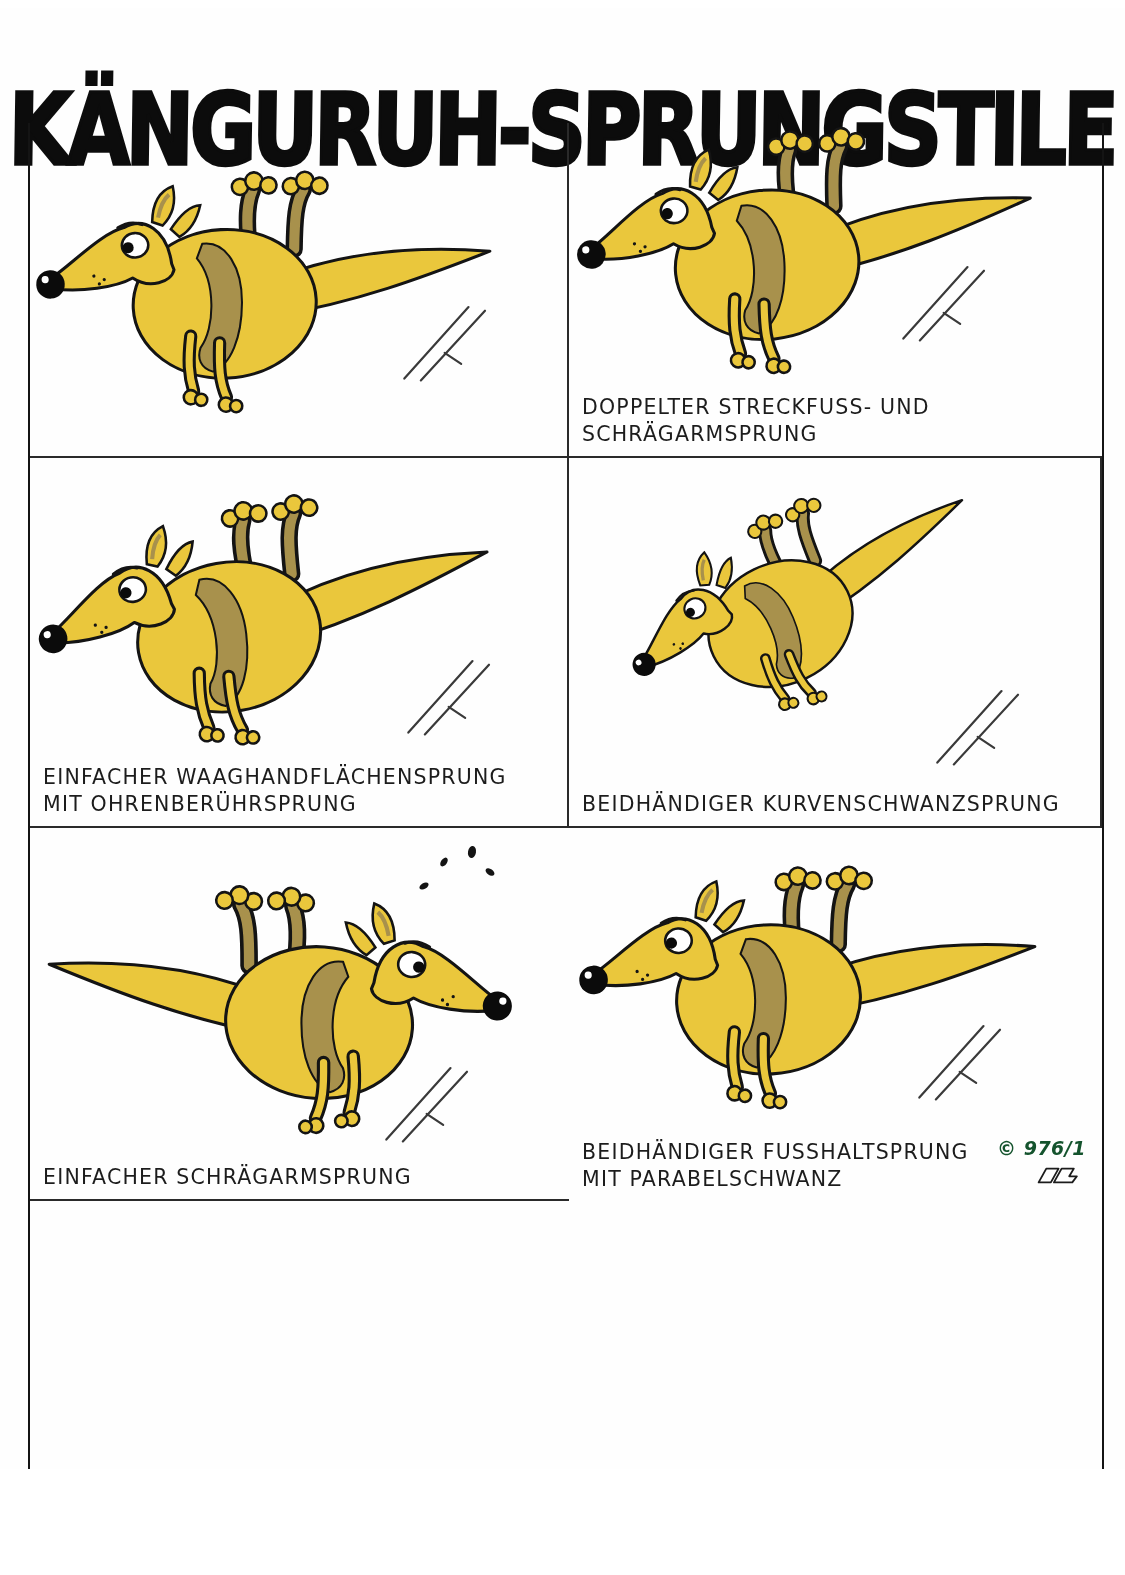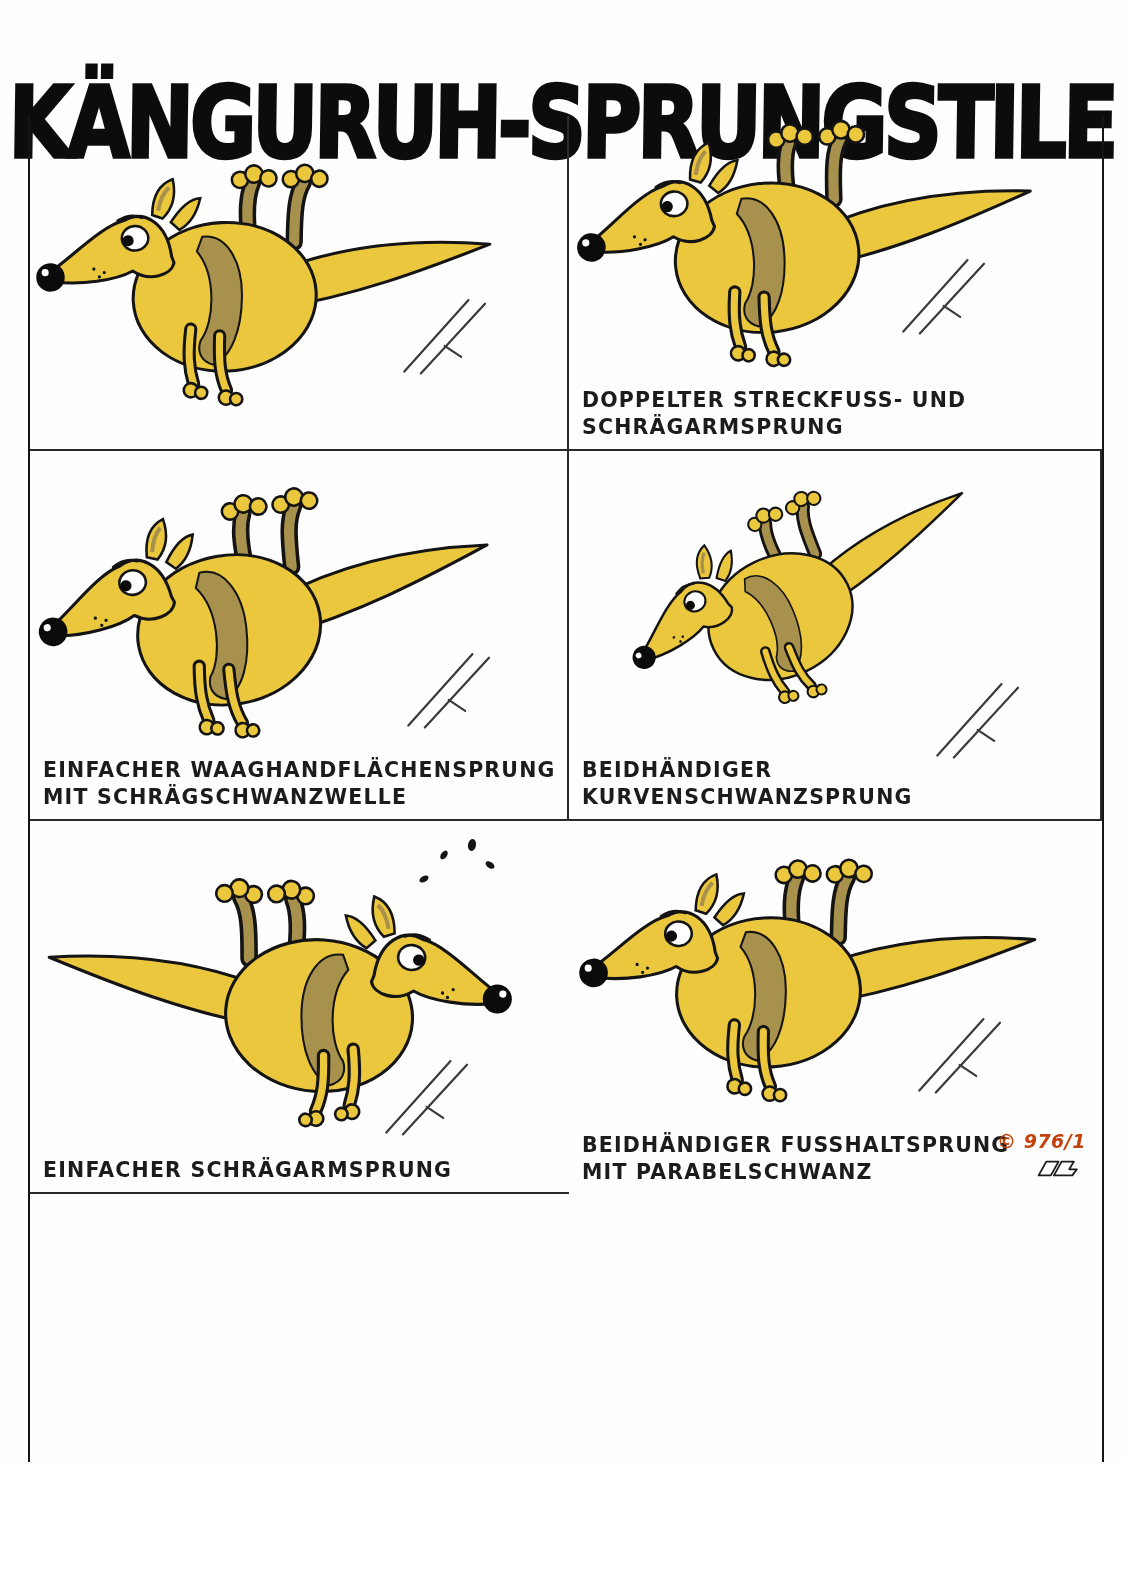--- a/index.html
+++ b/index.html
@@ -1,37 +1,37 @@
 <!DOCTYPE html>
 <html lang="de"><head>
 <meta charset="utf-8">
 <style>
   html,body{margin:0;padding:0;background:#ffffff;}
-  .page{position:relative;width:1125px;height:1461px;margin:1px auto;background:#fefefe;
+  .page{position:relative;width:1125px;height:1461px;margin:8px auto;background:#fefefe;
         font-family:"DejaVu Sans",sans-serif;overflow:hidden;}
 
   
   .title{position:absolute;top:2px;left:0;width:100%;text-align:center;
          font-weight:bold;font-size:81px;line-height:108px;letter-spacing:-4px;
          color:#0c0c0c;-webkit-text-stroke:3px #0c0c0c;white-space:nowrap;
          transform:scaleY(1.22) skewX(-1deg);transform-origin:50% 0;}
 
   
   .grid{position:absolute;top:115px;left:28px;width:1072px;height:1430px;
         display:grid;grid-template-columns:539px 1fr;
         grid-template-rows:335px 370px 373px 352px;
         border-left:2px solid #141414;border-right:2px solid #141414;
         border-bottom:3px solid #141414;}
   .panel{position:relative;overflow:hidden;}
   .panel.l{border-right:2px solid #2a2a2a;}
   .panel.hb{border-bottom:2px solid #2a2a2a;}
 
   .caption{position:absolute;left:13px;bottom:8px;margin:0;
            font-size:20.5px;line-height:27px;letter-spacing:1.2px;
-           color:#1c1c1c;white-space:pre-line;font-weight:700;}
+           color:#1c1c1c;white-space:pre-line;font-weight:400;}
 
   
   .roo{position:absolute;}
   .k1{left:6px;  top:38px; width:468px;transform:rotate(-3deg);}
   .k2{left:8px;  top:-4px; width:470px;transform:rotate(-6deg);}
   .k3{left:8px;  top:30px; width:470px;transform:rotate(-10deg);}
   .k4{left:26px; top:60px; width:440px;transform:rotate(-5deg);}
   .k5{left:52px; top:36px; width:380px;transform:rotate(-26deg);}
   .k6{left:4px;  top:48px; width:478px;transform:scaleX(-1) rotate(-4deg);}
   .k7{left:10px; top:40px; width:468px;transform:rotate(-1deg);}
@@ -40,21 +40,21 @@
   .swoosh{position:absolute;width:110px;height:90px;}
   .m1{right:60px;bottom:70px;}  .m2{right:96px;bottom:110px;}
   .m3{right:56px;bottom:86px;}  .m4{right:50px;bottom:66px;}
   .m5{right:60px;bottom:56px;}  .m6{right:80px;bottom:52px;}
   .m7{right:66px;bottom:90px;}  .m8{right:80px;bottom:96px;}
 
   .sweat{position:absolute;left:380px;top:14px;width:90px;height:70px;}
 
   
   .credit{position:absolute;right:16px;bottom:14px;text-align:right;}
-  .copyright{font-size:19px;font-weight:bold;font-style:italic;color:#c2410c;
+  .copyright{font-size:19px;font-weight:bold;font-style:italic;color:#14532d;
              letter-spacing:0.5px;margin:0 0 2px 0;}
   .sig{width:58px;height:26px;display:block;margin-left:auto;}
 </style>
 </head>
 <body>
 
 <div class="page">
 
   <svg width="0" height="0" style="position:absolute" aria-hidden="true">
     <defs>
@@ -164,21 +164,21 @@
     </section>
 
     <section class="panel l hb">
       <svg class="roo k3" viewBox="0 0 460 260">
           <use href="#roo"></use>
         </svg>
       <svg class="swoosh m3" viewBox="0 0 120 90">
           <use href="#swooshsym"></use>
         </svg>
       <p class="caption">EINFACHER WAAGHANDFLÄCHENSPRUNG
-MIT SCHRÄGSCHWANZWELLE</p>
+MIT OHRENBERÜHRSPRUNG</p>
     </section>
 
 
     <section class="panel l hb">
       <svg class="roo k5" viewBox="0 0 460 260">
           <use href="#roo"></use>
         </svg>
       <svg class="swoosh m5" viewBox="0 0 120 90">
           <use href="#swooshsym"></use>
         </svg>

